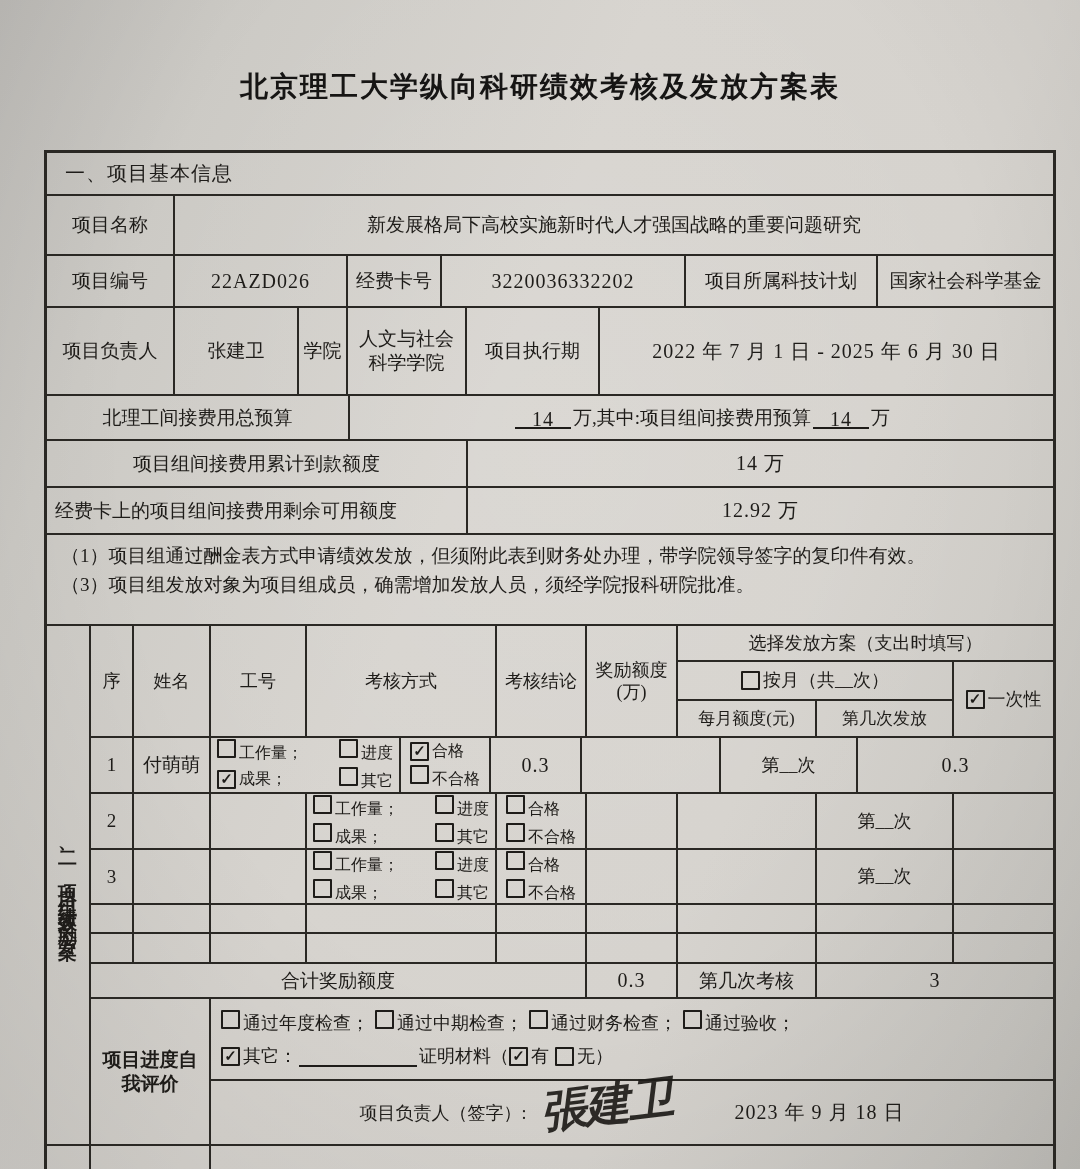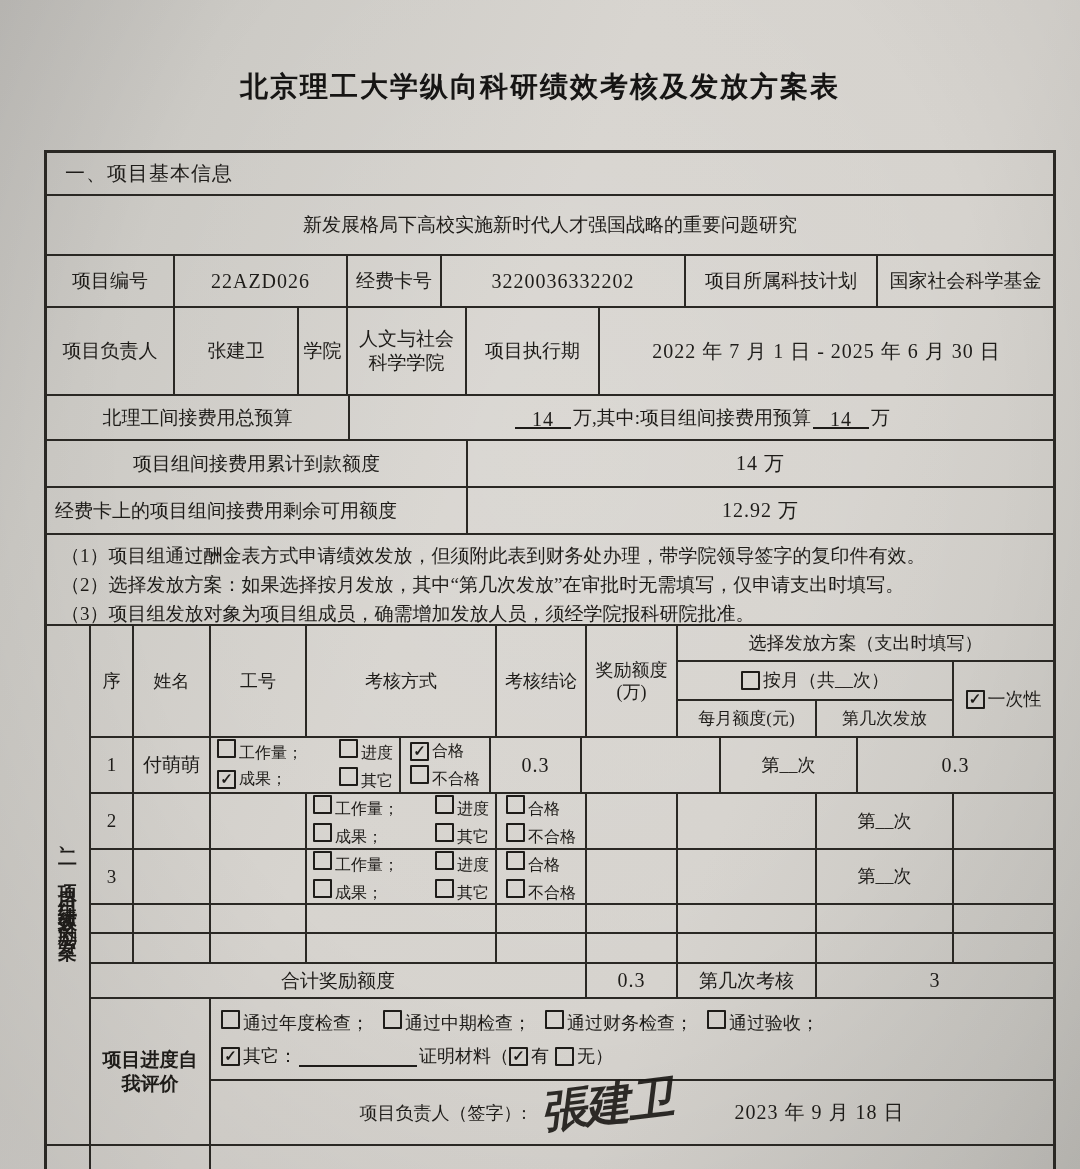--- a/index.html
+++ b/index.html
@@ -49,20 +49,21 @@
 
 <div class="title">北京理工大学纵向科研绩效考核及发放方案表</div>
 
 <div class="sheet">
 
   <div class="row">
       <div class="cell left sechead" style="flex:1">一、项目基本信息</div>
     </div>
 
   <div class="row" style="height:60px">
+    <div class="cell br" style="width:128px">项目名称</div>
     <div class="cell" style="flex:1">新发展格局下高校实施新时代人才强国战略的重要问题研究</div>
   </div>
 
   <div class="row" style="height:52px">
     <div class="cell br" style="width:128px">项目编号</div>
     <div class="cell br num" style="width:173px">22AZD026</div>
     <div class="cell br" style="width:94px">经费卡号</div>
     <div class="cell br num" style="width:244px">3220036332202</div>
     <div class="cell br" style="width:192px">项目所属科技计划</div>
     <div class="cell" style="flex:1">国家社会科学基金</div>
@@ -93,21 +94,20 @@
   </div>
 
   <div class="row" style="height:47px">
     <div class="cell br left" style="width:421px;padding-left:8px">经费卡上的项目组间接费用剩余可用额度</div>
     <div class="cell num" style="flex:1">12.92 万</div>
   </div>
 
   <div class="row">
     <div class="notes" style="flex:1">
       <div>（1）项目组通过酬金表方式申请绩效发放，但须附此表到财务处办理，带学院领导签字的复印件有效。</div>
-      <div>（2）选择发放方案：如果选择按月发放，其中“第几次发放”在审批时无需填写，仅申请支出时填写。</div>
       <div>（3）项目组发放对象为项目组成员，确需增加发放人员，须经学院报科研院批准。</div>
     </div>
   </div>
 
   <div class="row">
     <div class="side-cell br">
       <div class="side-text">二、项目组绩效奖励方案</div>
     </div>
     <div style="flex:1">
 
@@ -240,21 +240,21 @@
         <div class="cell br" style="width:496px;font-size:19px">合计奖励额度</div>
         <div class="cell br num" style="width:91px">0.3</div>
         <div class="cell br" style="width:139px">第几次考核</div>
         <div class="cell num" style="flex:1">3</div>
       </div>
 
       <div class="row" style="height:145px;border-bottom:none">
         <div class="cell br" style="width:120px;font-size:19px;font-weight:600">项目进度自我评价</div>
         <div style="flex:1;display:flex;flex-direction:column">
           <div class="bb" style="height:82px;box-sizing:border-box;padding:8px 10px;display:flex;flex-direction:column;justify-content:center;gap:9px">
-            <div style="display:flex;align-items:center;gap:14px;font-size:18px">
+            <div style="display:flex;align-items:center;gap:6px;font-size:18px">
               <span class="cbl" style="font-size:18px"><span class="cb"></span><span>通过年度检查；</span></span>
               <span class="cbl" style="font-size:18px"><span class="cb"></span><span>通过中期检查；</span></span>
               <span class="cbl" style="font-size:18px"><span class="cb"></span><span>通过财务检查；</span></span>
               <span class="cbl" style="font-size:18px"><span class="cb"></span><span>通过验收；</span></span>
             </div>
             <div style="display:flex;align-items:center;font-size:18px">
               <span class="cb">✓</span>
               <span>其它：</span>
               <span class="blank" style="width:118px"></span>
               <span>证明材料（</span>

